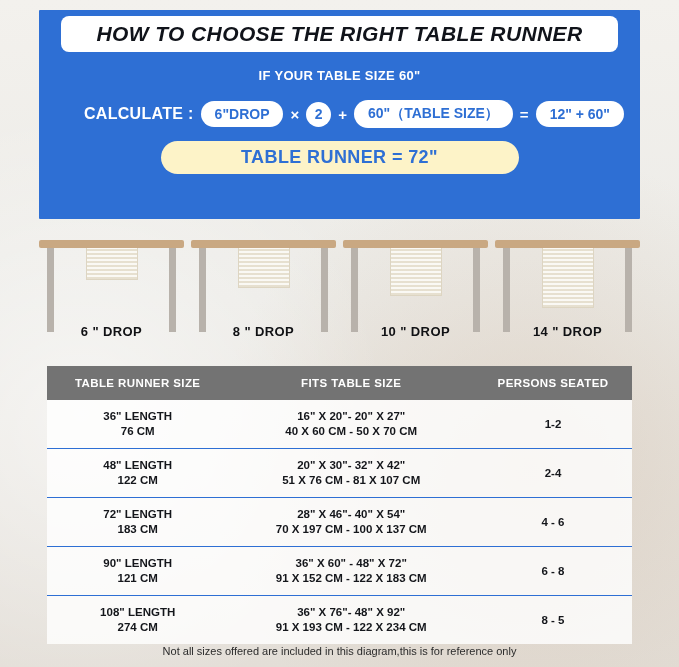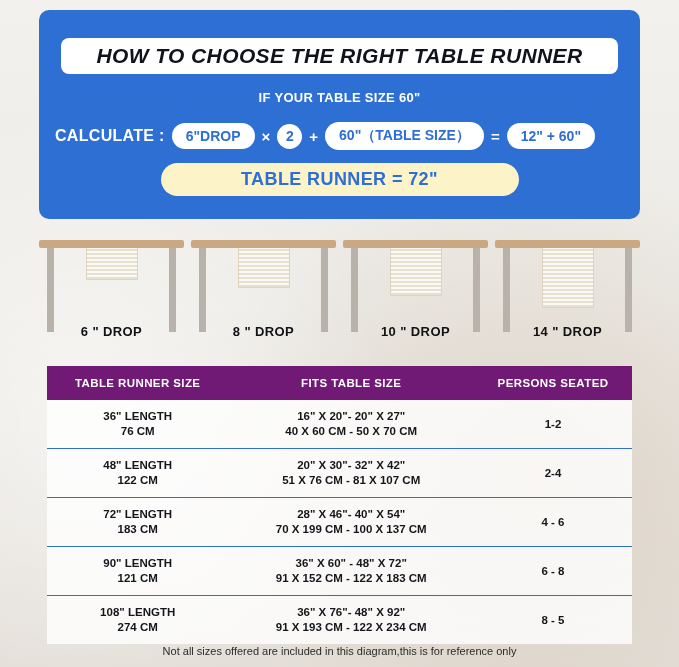--- a/index.html
+++ b/index.html
@@ -29,23 +29,23 @@
   }
 
   
   .hero {
     position: absolute;
     left: 39px;
     top: 10px;
     width: 601px;
     height: 209px;
     background: #2e6fd4;
-    border-radius: 10px;
+    border-radius: 1px;
     box-sizing: border-box;
-    padding: 28px 16px;
+    padding: 6px 16px;
   }
   .hero-title {
     background: #ffffff;
     border-radius: 8px;
     height: 36px;
     margin: 0 6px;
     display: flex;
     align-items: center;
     justify-content: center;
     color: #10131a;
@@ -60,21 +60,21 @@
     color: #ffffff;
     font-size: 13px;
     font-weight: bold;
     line-height: 20px;
     letter-spacing: 0.3px;
   }
   .calc-row {
     margin-top: 14px;
     display: flex;
     align-items: center;
-    justify-content: flex-start;
+    justify-content: flex-end;
     gap: 7px;
     color: #ffffff;
   }
   .calc-label {
     font-size: 16px;
     font-weight: bold;
     letter-spacing: 0.3px;
   }
   .pill {
     background: #ffffff;
@@ -175,21 +175,21 @@
     position: absolute;
     left: 47px;
     top: 366px;
     width: 585px;
     border-collapse: collapse;
     background: rgba(255,255,255,0.80);
     font-size: 11.5px;
     color: #14161b;
   }
   .size-table thead th {
-    background: #701a75;
+    background: #737373;
     color: #ffffff;
     font-size: 11.5px;
     font-weight: bold;
     letter-spacing: 0.4px;
     padding: 11px 4px;
     text-align: center;
   }
   .size-table tbody td {
     border-bottom: 1px solid #2e6fd4;
     padding: 9px 4px;
@@ -310,21 +310,21 @@
         </td>
         <td>2-4</td>
       </tr>
       <tr>
         <td>
           <div>72" LENGTH</div>
           <div class="cell-sub">183 CM</div>
         </td>
         <td>
           <div>28" X 46"- 40" X 54"</div>
-          <div class="cell-sub">70 X 199 CM - 100 X 137 CM</div>
+          <div class="cell-sub">70 X 197 CM - 100 X 137 CM</div>
         </td>
         <td>4 - 6</td>
       </tr>
       <tr>
         <td>
           <div>90" LENGTH</div>
           <div class="cell-sub">121 CM</div>
         </td>
         <td>
           <div>36" X 60" - 48" X 72"</div>

